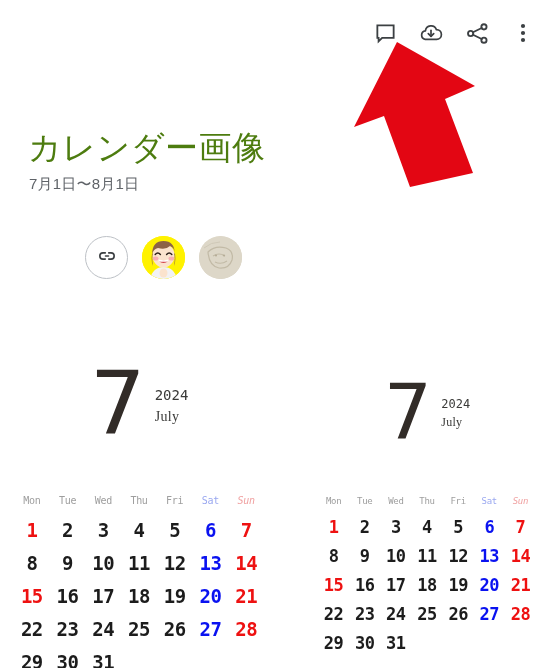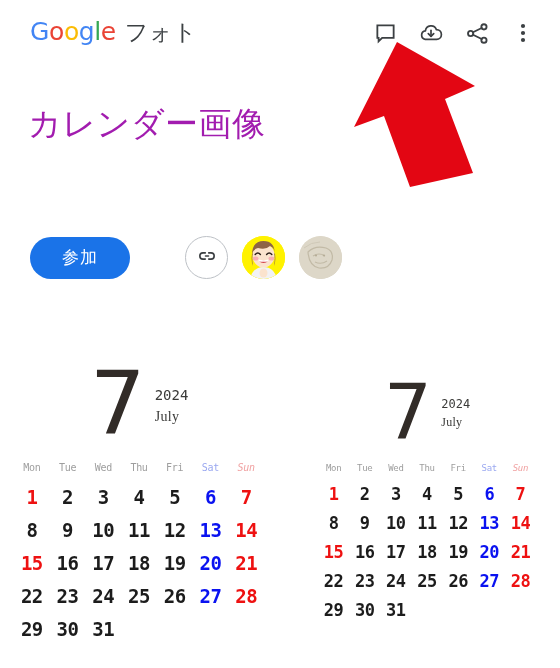--- a/index.html
+++ b/index.html
@@ -74,24 +74,24 @@
     justify-content: center;
     cursor: pointer;
     background: transparent;
     border: none;
   }
 
   
   .album-title {
     position: absolute;
     left: 28px;
-    top: 104px;
+    top: 128px;
     font-size: 33px;
     font-weight: 400;
-    color: #a21caf;
+    color: #4d7c0f;
     letter-spacing: 0.5px;
     line-height: 1.2;
     white-space: nowrap;
   }
   .album-dates {
     position: absolute;
     left: 29px;
     top: 175px;
     font-size: 15px;
     color: #5f6368;
@@ -208,20 +208,21 @@
     text-align: center;
   }
   .cal-a .cal-grid { margin-top: 22px; row-gap: 11px; }
   .cal-b .cal-grid { margin-top: 19px; row-gap: 9px; }
 
   .dow {
     font-size: 10px;
     color: #9e9e9e;
     letter-spacing: -0.3px;
     padding-bottom: 2px;
+    margin-top: 33px;
   }
   .cal-b .dow { font-size: 9px; }
   .dow.sat { color: #9aa8f0; }
   .dow.sun { color: #f0a0a0; font-style: italic; }
 
   .day {
     font-weight: 700;
     color: #1c1c1c;
     letter-spacing: -0.5px;
   }
@@ -232,24 +233,20 @@
   .day.holiday { color: #ee1111; }
   .day.empty { color: transparent; }
 </style>
 </head>
 <body>
 
 <div class="app">
 
   <div class="appbar">
 
-    <div class="brand">
-      <div class="brand-google"><span class="g1">G</span><span class="g2">o</span><span class="g3">o</span><span class="g4">g</span><span class="g5">l</span><span class="g6">e</span></div>
-      <div class="brand-sub">フォト</div>
-    </div>
 
     <div class="appbar-actions">
 
       <div class="icon-btn">
         <svg width="23" height="23" viewBox="0 0 24 24" aria-hidden="true">
           <path d="M3.5 3.5 H20.5 V16.5 H8.5 L4.8 20.2 V16.5 H3.5 Z" fill="none" stroke="#3c4043" stroke-width="1.9" stroke-linejoin="miter"></path>
         </svg>
       </div>
 
       <div class="icon-btn">
@@ -274,24 +271,24 @@
           <circle cx="3" cy="5" r="2.1" fill="#3c4043"></circle>
           <circle cx="3" cy="12" r="2.1" fill="#3c4043"></circle>
           <circle cx="3" cy="19" r="2.1" fill="#3c4043"></circle>
         </svg>
       </div>
 
     </div>
   </div>
 
   <div class="album-title">カレンダー画像</div>
+  <div class="album-dates">7月1日〜8月1日</div>
 
   <div class="action-row">
 
-    <button class="join-btn">参加</button>
 
     <div class="link-chip">
       <span>
         <svg width="22" height="22" viewBox="0 0 24 24" aria-hidden="true">
           <path d="M10.4 12 H13.6" fill="none" stroke="#3c4043" stroke-width="1.8" stroke-linecap="round"></path>
           <path d="M10.1 8.6 H7.6 A3.4 3.4 0 0 0 7.6 15.4 H10.1" fill="none" stroke="#3c4043" stroke-width="1.8" stroke-linecap="round"></path>
           <path d="M13.9 8.6 H16.4 A3.4 3.4 0 0 1 16.4 15.4 H13.9" fill="none" stroke="#3c4043" stroke-width="1.8" stroke-linecap="round"></path>
         </svg>
       </span>
     </div>

